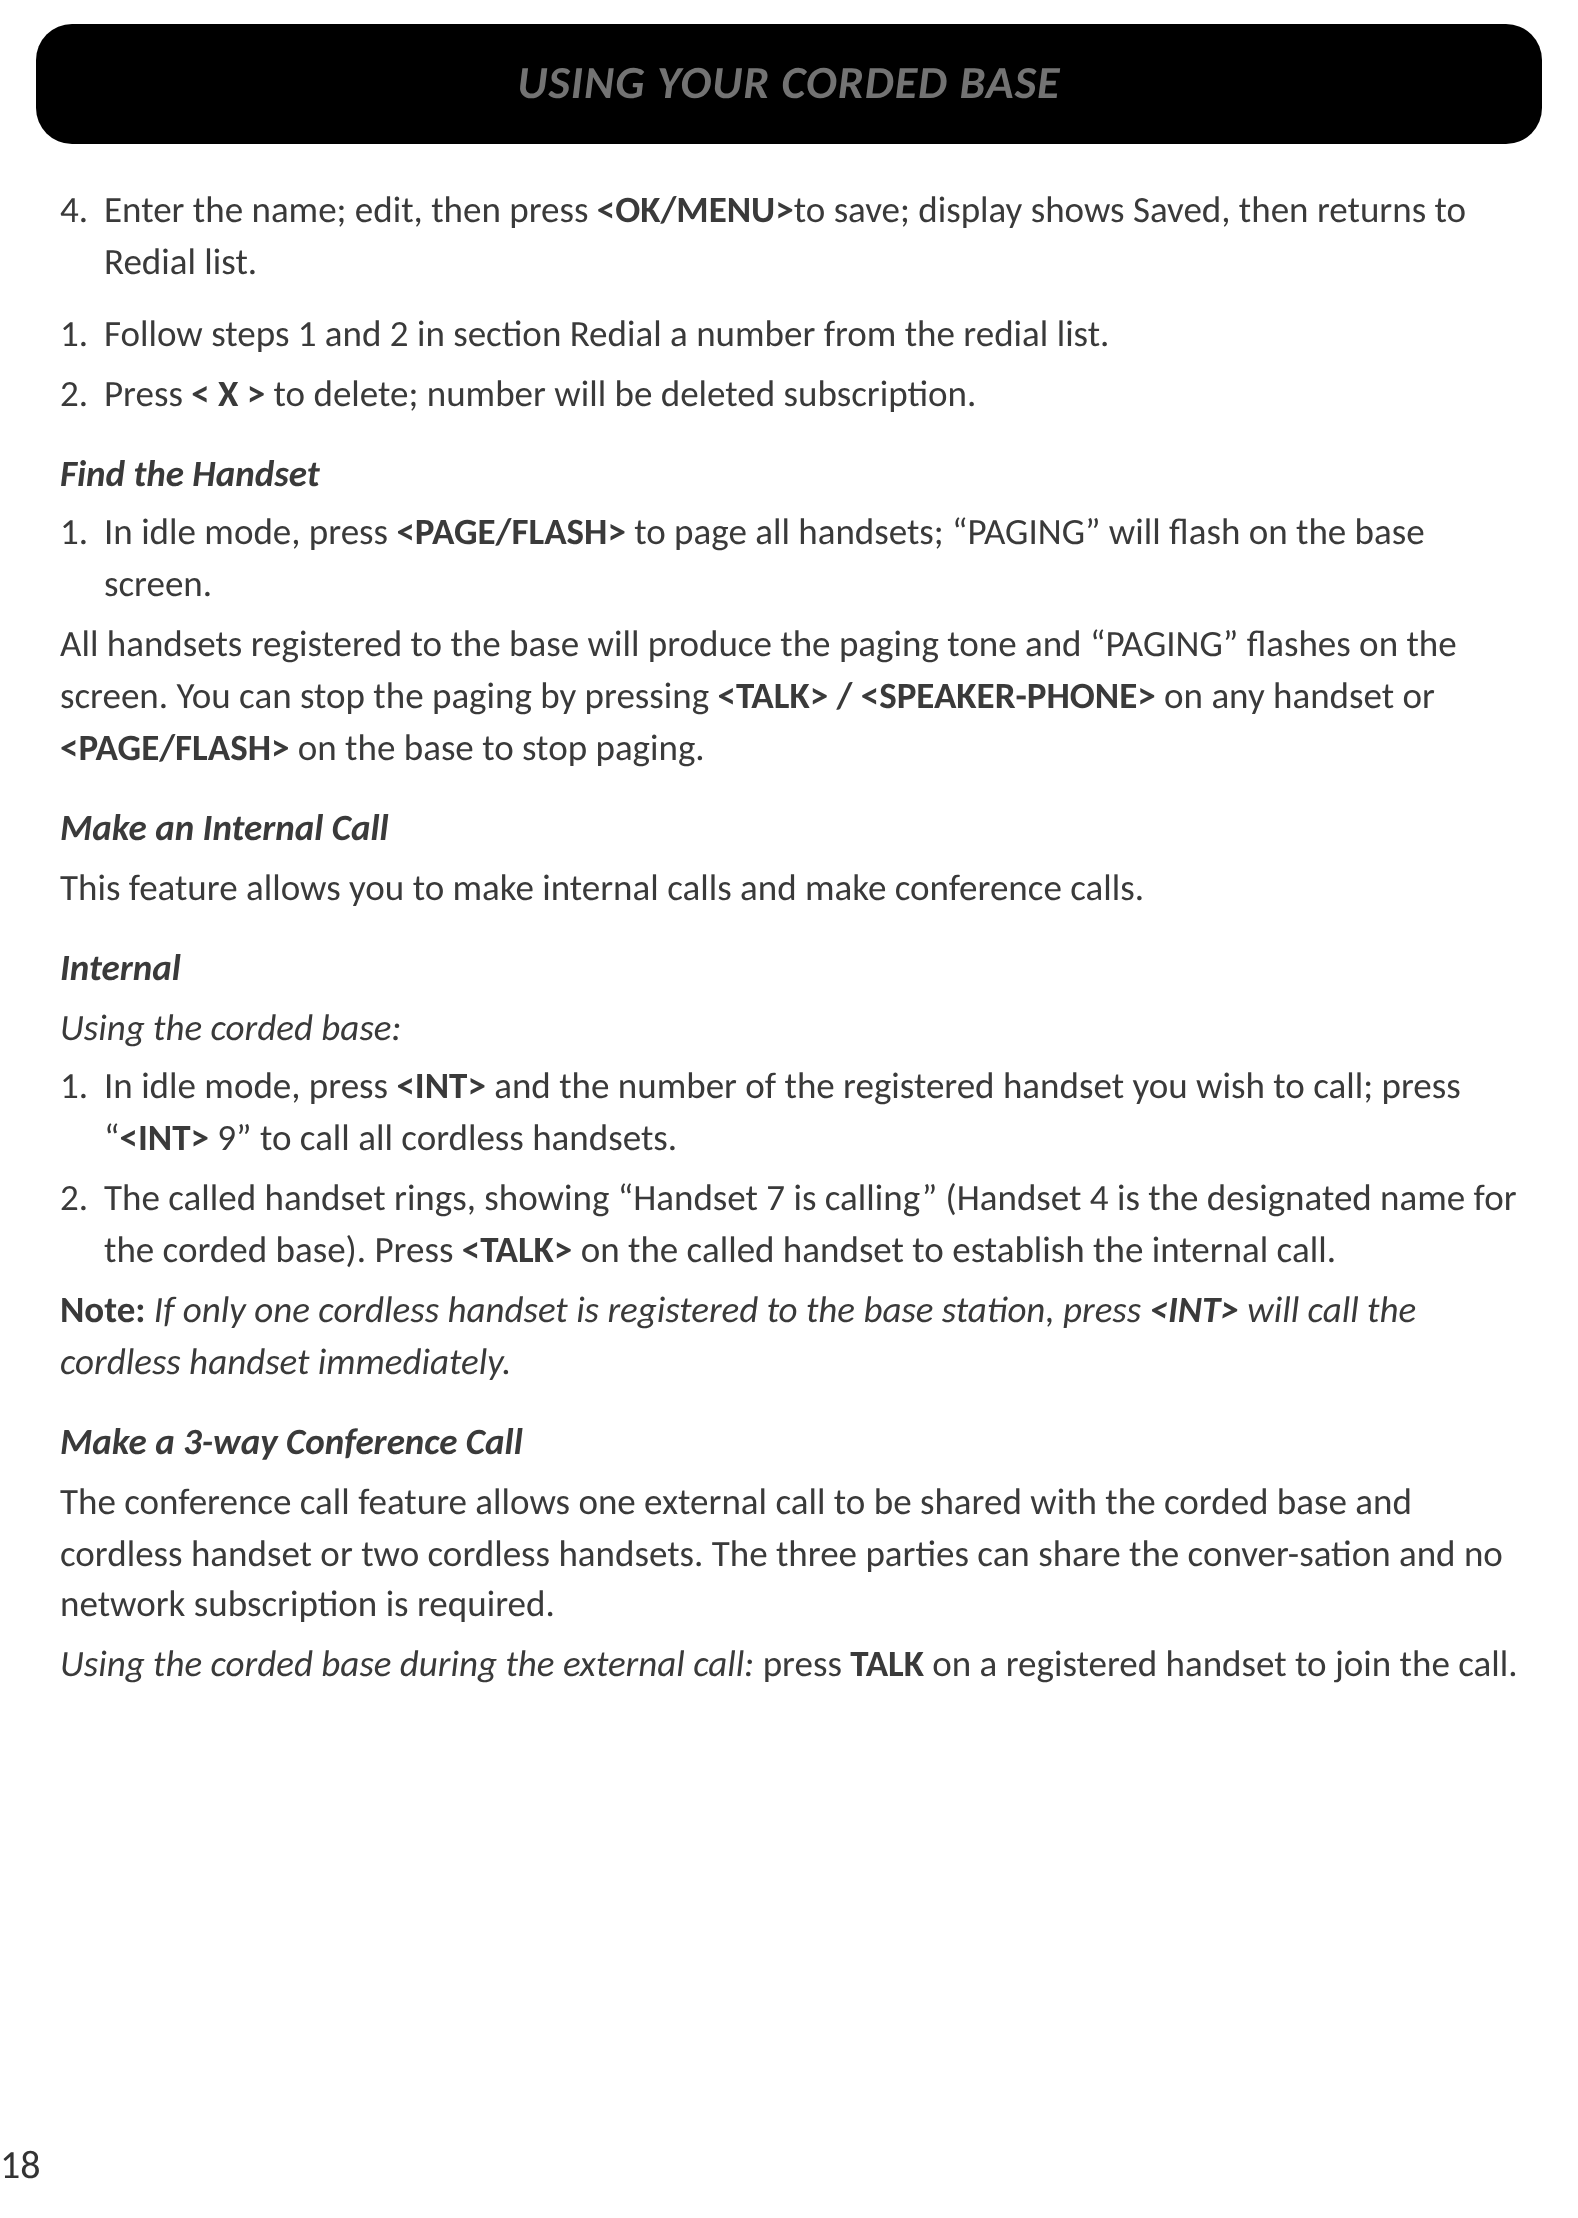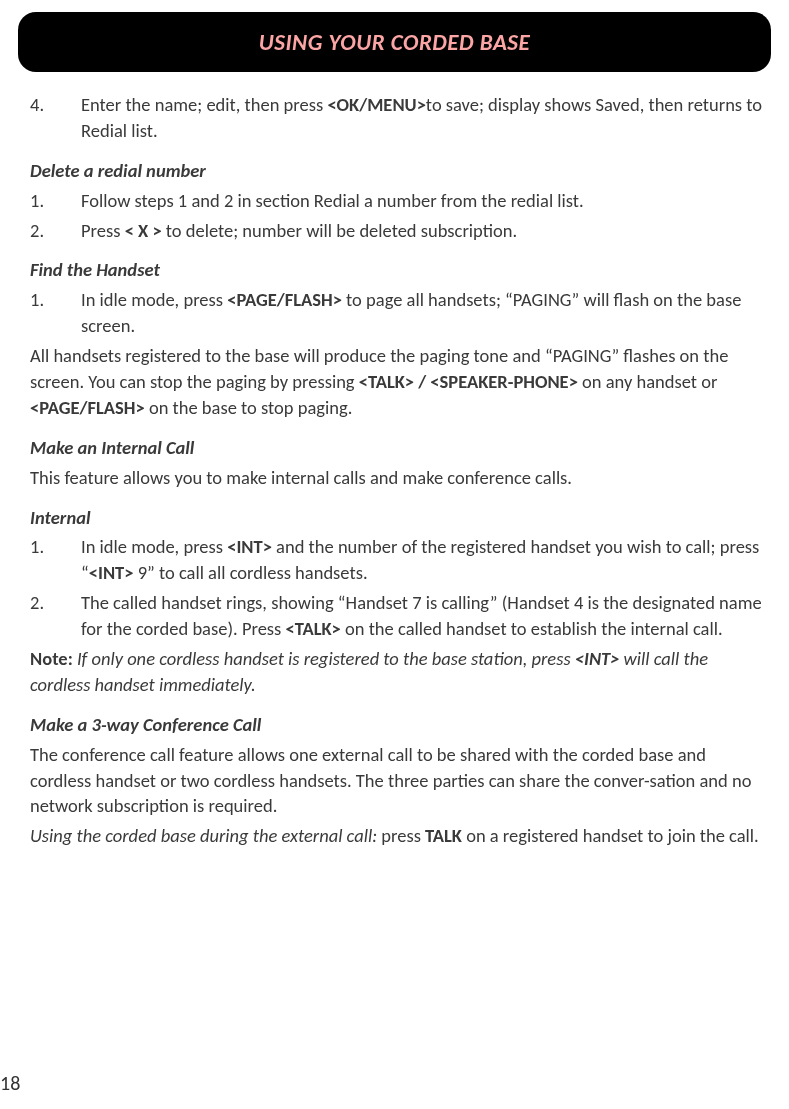--- a/index.html
+++ b/index.html
@@ -7,21 +7,21 @@
       font-family: "Gill Sans", "Gill Sans MT", Calibri, sans-serif;
       background: #fff;
       color: #333;
       width: 789px;
       height: 1109px;
       padding: 0;
       position: relative;
     }
     .header {
       background: #000;
-      color: #fca5a5;
+      color: #737373;
       text-align: center;
       font-weight: bold;
       font-style: italic;
       font-size: 23px;
       padding: 16px;
       margin: 12px 18px 20px 18px;
       border-radius: 18px;
       letter-spacing: 0.5px;
     }
     .content {
@@ -50,21 +50,20 @@
     }
     ol li {
       display: flex;
       margin-bottom: 4px;
     }
     ol li .num {
       flex: 0 0 22px;
     }
     ol li .txt {
       flex: 1;
-      margin-left: 29px;
     }
     p { margin-bottom: 4px; }
     .page-num {
       position: absolute;
       bottom: 14px;
       left: 0px;
       font-size: 20px;
       color: #333;
     }
     .sect { margin-bottom: 10px; }
@@ -78,21 +77,20 @@
 
   <ol class="sect">
     <li>
       <span class="num">4.</span>
       <span class="txt">
         <span>Enter the name; edit, then press </span><span class="bold">&lt;OK/MENU&gt;</span><span>to save; display shows Saved, then returns to Redial list.</span>
       </span>
     </li>
   </ol>
 
-  <div class="subheading">Delete a redial number</div>
   <ol class="sect">
     <li>
       <span class="num">1.</span>
       <span class="txt">Follow steps 1 and 2 in section Redial a number from the redial list.</span>
     </li>
     <li>
       <span class="num">2.</span>
       <span class="txt">
         <span>Press </span><span class="bold">&lt; X &gt;</span><span> to delete; number will be deleted subscription.</span>
       </span>
@@ -108,20 +106,21 @@
       </span>
     </li>
   </ol>
   <p>
     <span>All handsets registered to the base will produce the paging tone and “PAGING” flashes on the screen. You can stop the paging by pressing </span><span class="bold">&lt;TALK&gt; / &lt;SPEAKER-PHONE&gt;</span><span> on any handset or </span><span class="bold">&lt;PAGE/FLASH&gt;</span><span> on the base to stop paging.</span>
   </p>
 
   <div class="subheading">Make an Internal Call</div>
   <p>This feature allows you to make internal calls and make conference calls.</p>
   <div class="bolditalic">Internal</div>
+  <p class="italic">Using the corded base:</p>
   <ol>
     <li>
       <span class="num">1.</span>
       <span class="txt">
         <span>In idle mode, press </span><span class="bold">&lt;INT&gt;</span><span> and the number of the registered handset you wish to call; press “</span><span class="bold">&lt;INT&gt;</span><span> 9” to call all cordless handsets.</span>
       </span>
     </li>
     <li>
       <span class="num">2.</span>
       <span class="txt">

